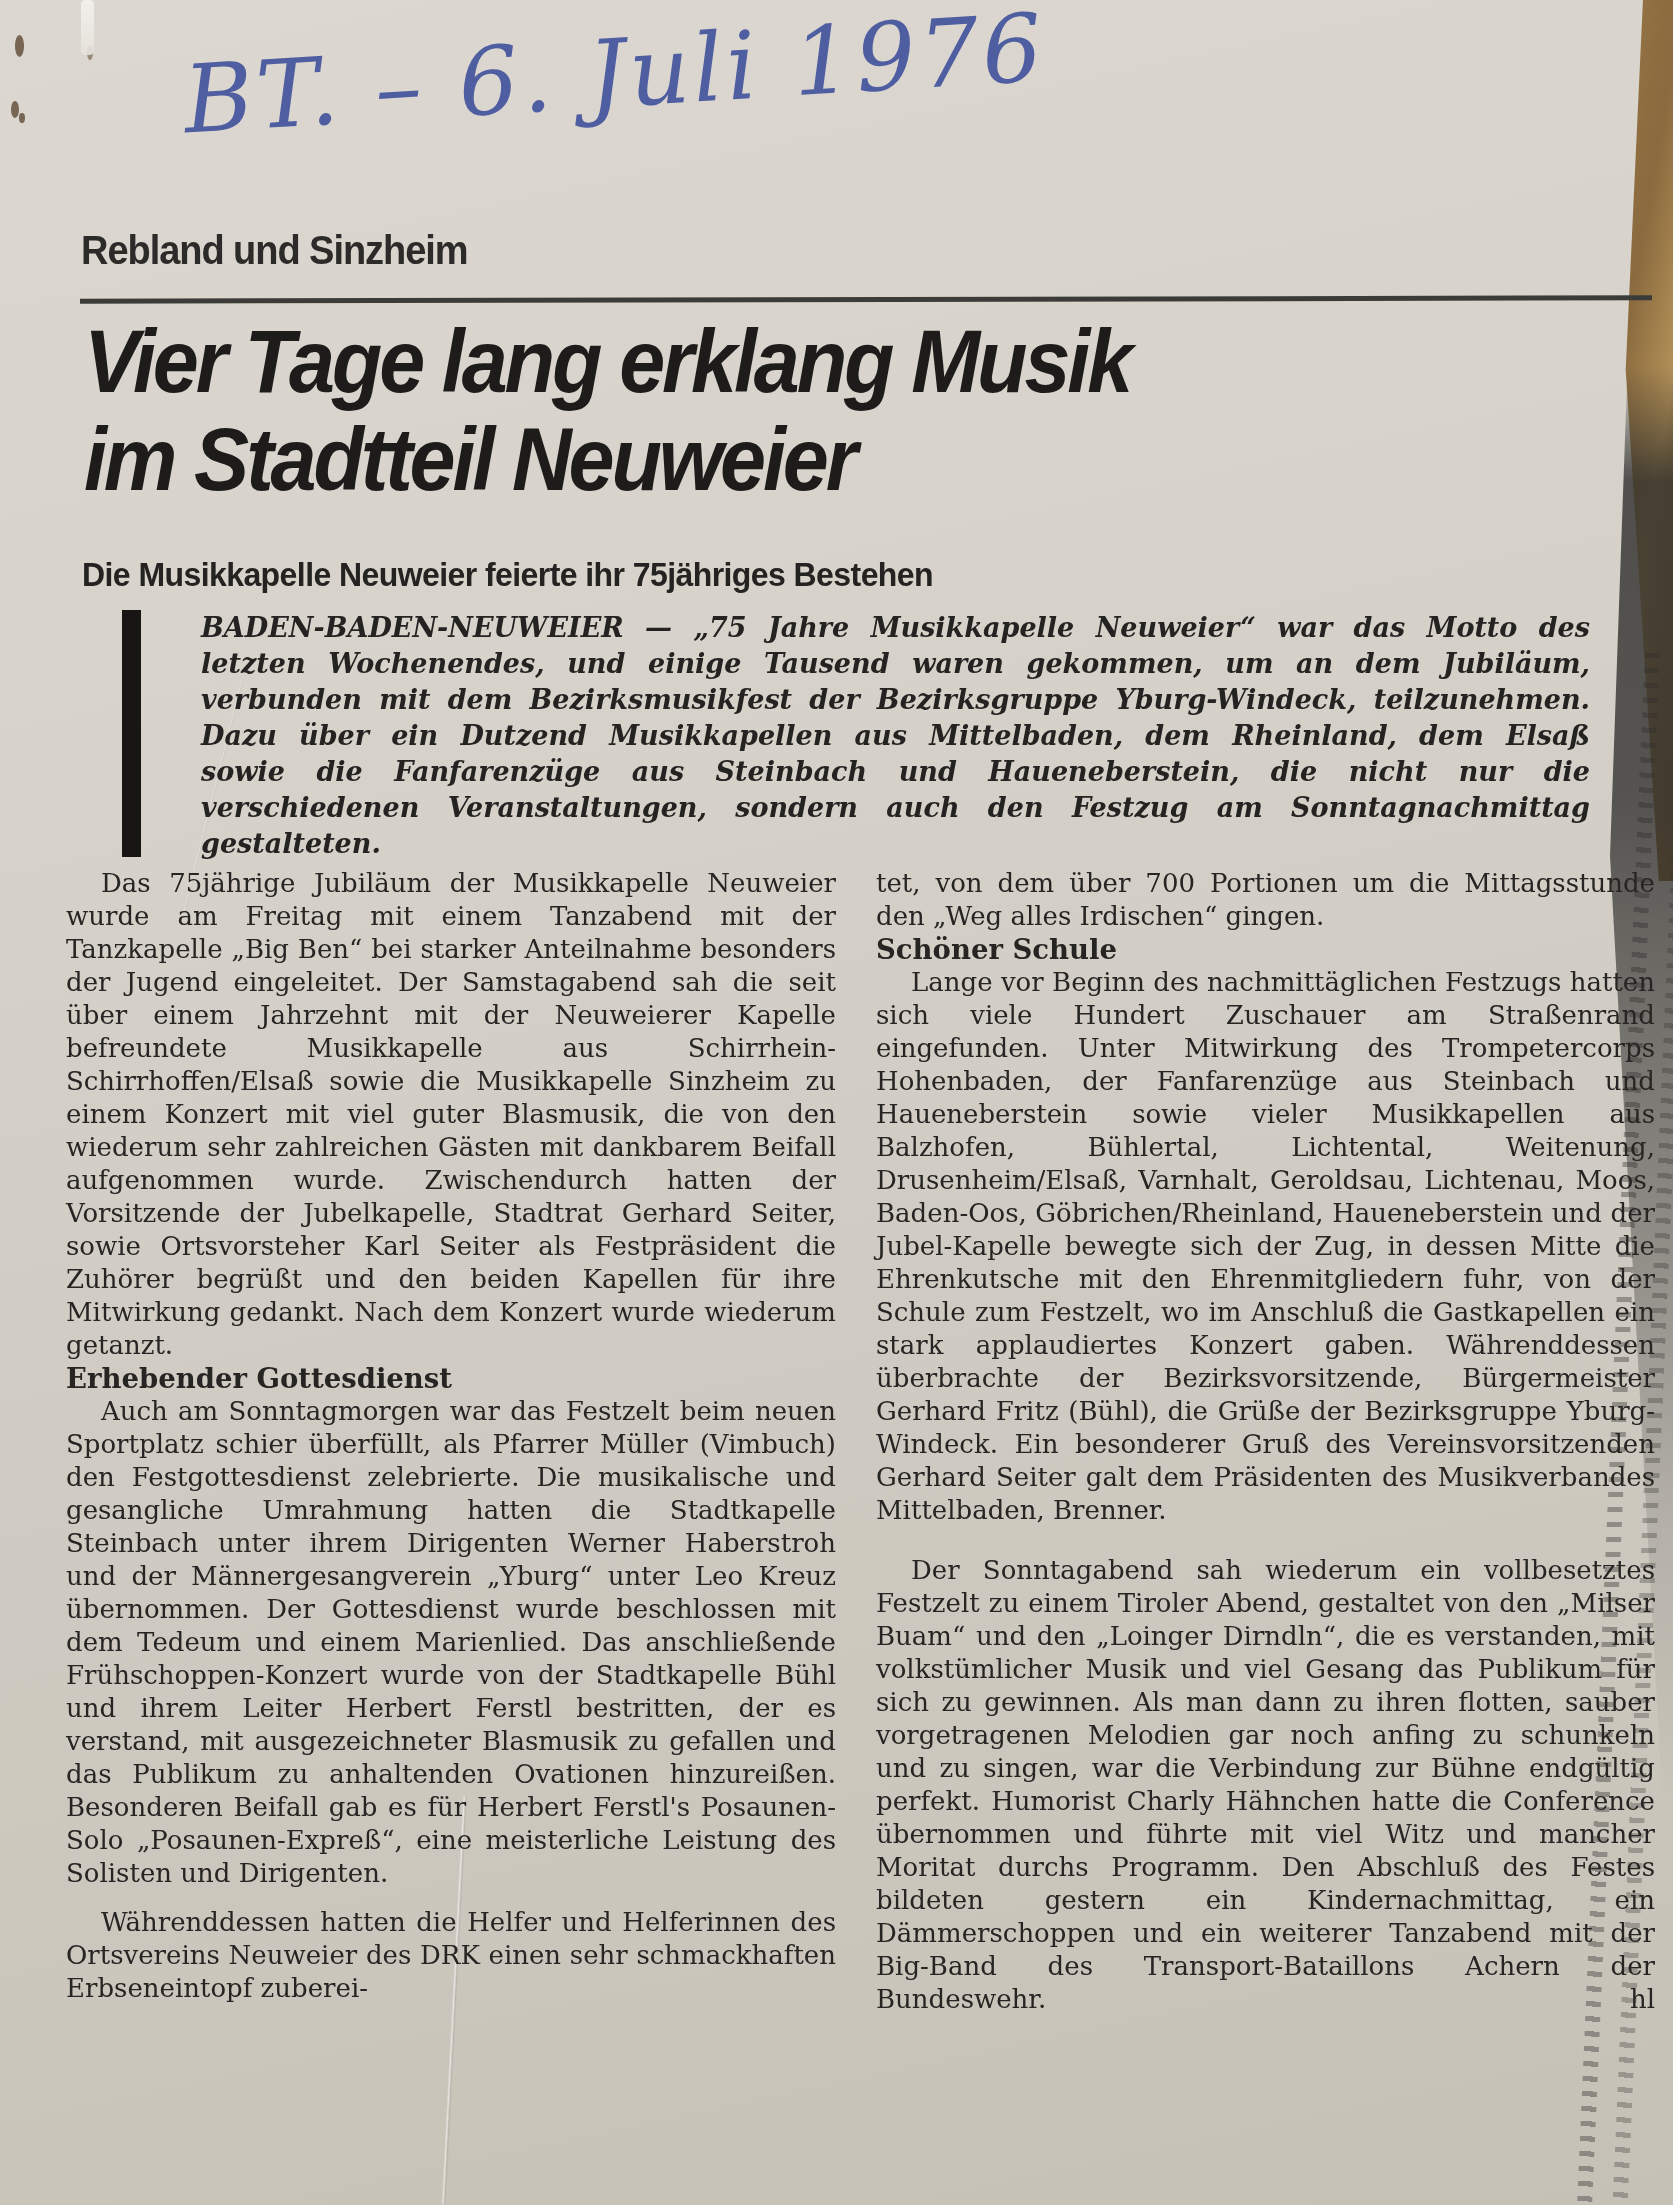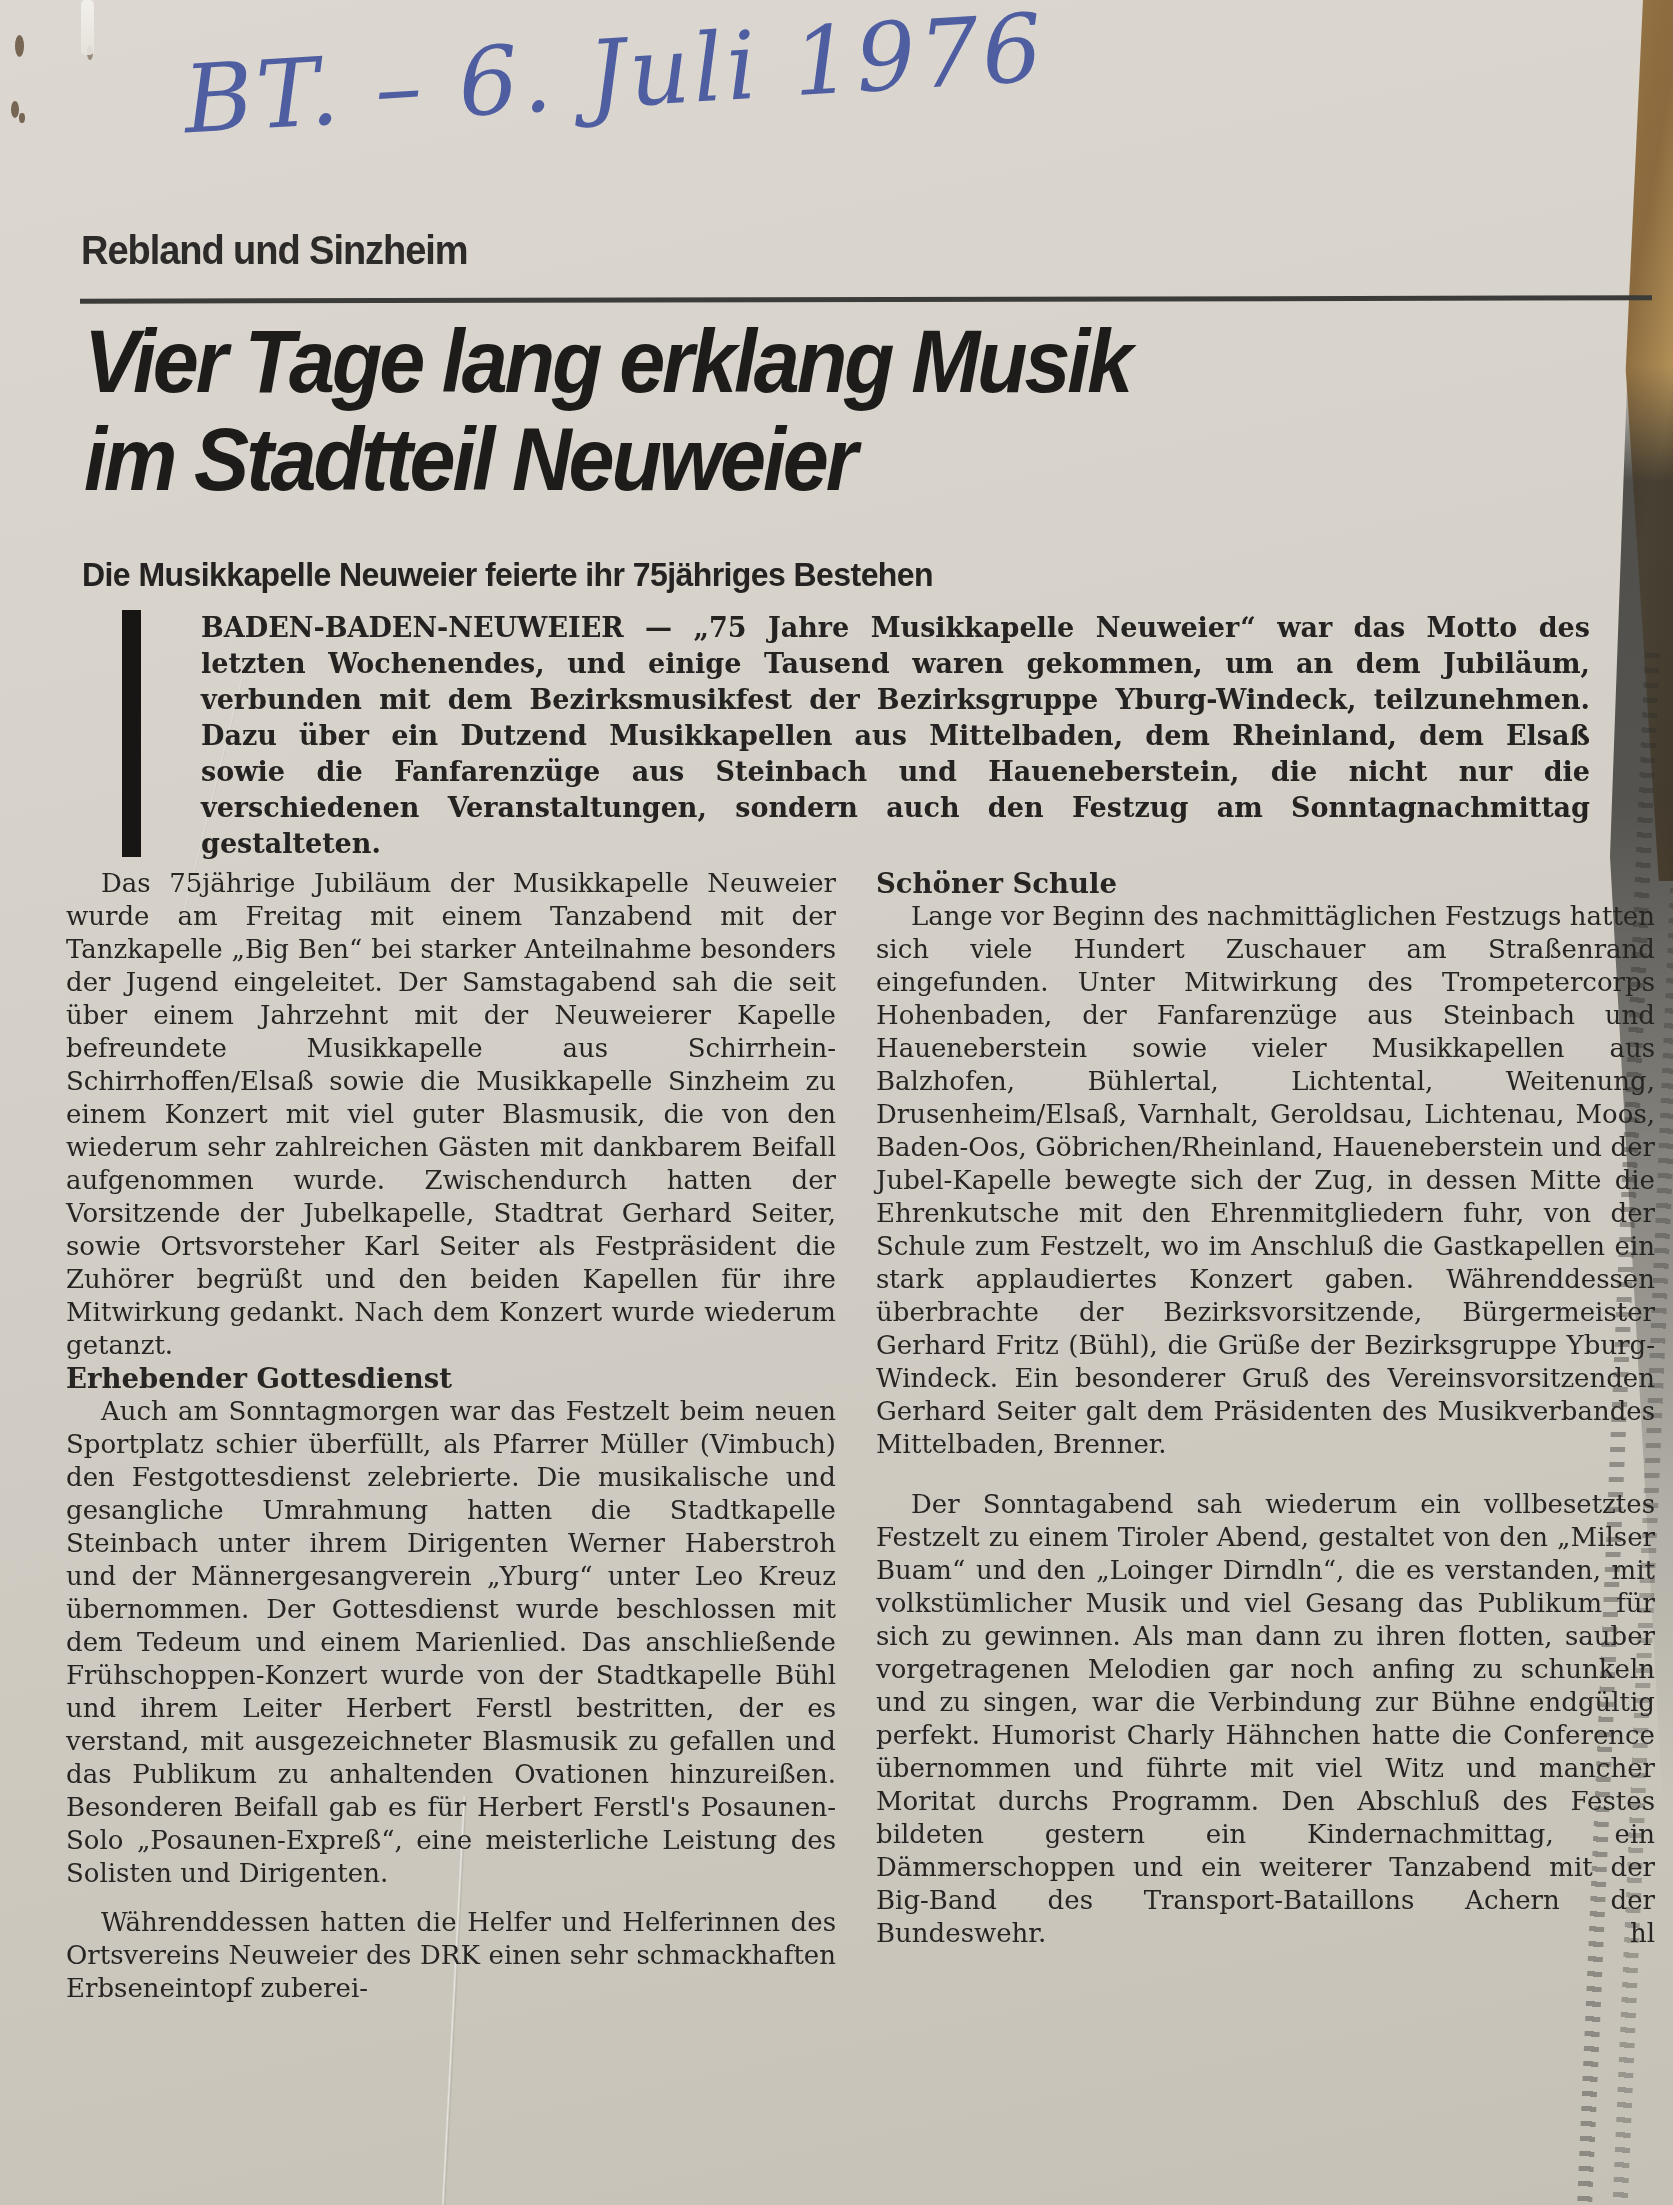--- a/index.html
+++ b/index.html
@@ -47,21 +47,21 @@
   .subheadline{
     position:absolute;left:82px;top:556px;
     font-family:"Liberation Sans",sans-serif;font-weight:bold;
     font-size:33px;color:#242321;letter-spacing:-0.6px;
     transform:scaleX(.97);transform-origin:left top;white-space:nowrap;
   }
   .lead-bar{position:absolute;left:122px;top:610px;width:19.4px;height:247px;background:#171614;}
   .lead{
     position:absolute;left:201px;top:610px;width:1389px;
     font-weight:bold;font-size:27px;line-height:36px;
-    text-align:justify;hyphens:auto;color:#242322;word-spacing:3.4px;
+    text-align:justify;hyphens:auto;color:#242322;word-spacing:3.4px;font-style:italic;
   }
   .col{position:absolute;top:867px;font-size:26px;line-height:33px;text-align:justify;hyphens:auto;}
   .col-left{left:66px;width:770px;}
   .col-right{left:876px;width:779px;}
   .col p{margin:0;}
   .col p.indent{text-indent:35px;}
   .col p + p{margin-top:0;}
   .col-subhead{
     font-weight:bold;font-size:27.5px;margin:15px 0 8px 0;
     text-align:left;letter-spacing:0;
@@ -100,20 +100,21 @@
 <div class="lead" data-name="lead-paragraph">BADEN-BADEN-NEUWEIER — „75 Jahre Musikkapelle Neuweier“ war das Motto des letzten Wochenendes, und einige Tausend waren gekommen, um an dem Jubiläum, verbunden mit dem Bezirksmusikfest der Bezirksgruppe Yburg-Windeck, teilzunehmen. Dazu über ein Dutzend Musikkapellen aus Mittelbaden, dem Rheinland, dem Elsaß sowie die Fanfarenzüge aus Steinbach und Haueneberstein, die nicht nur die verschiedenen Veranstaltungen, sondern auch den Festzug am Sonntagnachmittag gestalteten.</div>
 
 <div class="col col-left" data-name="left-column">
   <p class="indent" data-name="body-paragraph">Das 75jährige Jubiläum der Musikkapelle Neuweier wurde am Freitag mit einem Tanzabend mit der Tanzkapelle „Big Ben“ bei starker Anteilnahme besonders der Jugend eingeleitet. Der Samstagabend sah die seit über einem Jahrzehnt mit der Neuweierer Kapelle befreundete Musikkapelle aus Schirrhein-Schirrhoffen/Elsaß sowie die Musikkapelle Sinzheim zu einem Konzert mit viel guter Blasmusik, die von den wiederum sehr zahlreichen Gästen mit dankbarem Beifall aufgenommen wurde. Zwischendurch hatten der Vorsitzende der Jubelkapelle, Stadtrat Gerhard Seiter, sowie Ortsvorsteher Karl Seiter als Festpräsident die Zuhörer begrüßt und den beiden Kapellen für ihre Mitwirkung gedankt. Nach dem Konzert wurde wiederum getanzt.</p>
   <p class="col-subhead" data-name="subhead-erhebender-gottesdienst">Erhebender Gottesdienst</p>
   <p class="indent" data-name="body-paragraph">Auch am Sonntagmorgen war das Festzelt beim neuen Sportplatz schier überfüllt, als Pfarrer Müller (Vimbuch) den Festgottesdienst zelebrierte. Die musikalische und gesangliche Umrahmung hatten die Stadtkapelle Steinbach unter ihrem Dirigenten Werner Haberstroh und der Männergesangverein „Yburg“ unter Leo Kreuz übernommen. Der Gottesdienst wurde beschlossen mit dem Tedeum und einem Marienlied. Das anschließende Frühschoppen-Konzert wurde von der Stadtkapelle Bühl und ihrem Leiter Herbert Ferstl bestritten, der es verstand, mit ausgezeichneter Blasmusik zu gefallen und das Publikum zu anhaltenden Ovationen hinzureißen. Besonderen Beifall gab es für Herbert Ferstl's Posaunen-Solo „Posaunen-Expreß“, eine meisterliche Leistung des Solisten und Dirigenten.</p>
   <p class="indent" style="margin-top:16px;" data-name="body-paragraph">Währenddessen hatten die Helfer und Helferinnen des Ortsvereins Neuweier des DRK einen sehr schmackhaften Erbseneintopf zuberei-</p>
 </div>
 
 <div class="col col-right" data-name="right-column">
+  <p data-name="body-paragraph-continuation">tet, von dem über 700 Portionen um die Mittagsstunde den „Weg alles Irdischen“ gingen.</p>
   <p class="col-subhead" data-name="subhead-schoener-festzug">Schöner Schule</p>
   <p class="indent" data-name="body-paragraph">Lange vor Beginn des nachmittäglichen Festzugs hatten sich viele Hundert Zuschauer am Straßenrand eingefunden. Unter Mitwirkung des Trompetercorps Hohenbaden, der Fanfarenzüge aus Steinbach und Haueneberstein sowie vieler Musikkapellen aus Balzhofen, Bühlertal, Lichtental, Weitenung, Drusenheim/Elsaß, Varnhalt, Geroldsau, Lichtenau, Moos, Baden-Oos, Göbrichen/Rheinland, Haueneberstein und der Jubel-Kapelle bewegte sich der Zug, in dessen Mitte die Ehrenkutsche mit den Ehrenmitgliedern fuhr, von der Schule zum Festzelt, wo im Anschluß die Gastkapellen ein stark applaudiertes Konzert gaben. Währenddessen überbrachte der Bezirksvorsitzende, Bürgermeister Gerhard Fritz (Bühl), die Grüße der Bezirksgruppe Yburg-Windeck. Ein besonderer Gruß des Vereinsvorsitzenden Gerhard Seiter galt dem Präsidenten des Musikverbandes Mittelbaden, Brenner.</p>
   <p class="indent" style="margin-top:27px;" data-name="body-paragraph">
     <span data-name="body-paragraph-text">Der Sonntagabend sah wiederum ein vollbesetztes Festzelt zu einem Tiroler Abend, gestaltet von den „Milser Buam“ und den „Loinger Dirndln“, die es verstanden, mit volkstümlicher Musik und viel Gesang das Publikum für sich zu gewinnen. Als man dann zu ihren flotten, sauber vorgetragenen Melodien gar noch anfing zu schunkeln und zu singen, war die Verbindung zur Bühne endgültig perfekt. Humorist Charly Hähnchen hatte die Conference übernommen und führte mit viel Witz und mancher Moritat durchs Programm. Den Abschluß des Festes bildeten gestern ein Kindernachmittag, ein Dämmerschoppen und ein weiterer Tanzabend mit der Big-Band des Transport-Bataillons Achern der Bundeswehr.</span>
     <span class="sig" data-name="author-initials">hl</span>
   </p>
 </div>
 
 
 </body></html>

